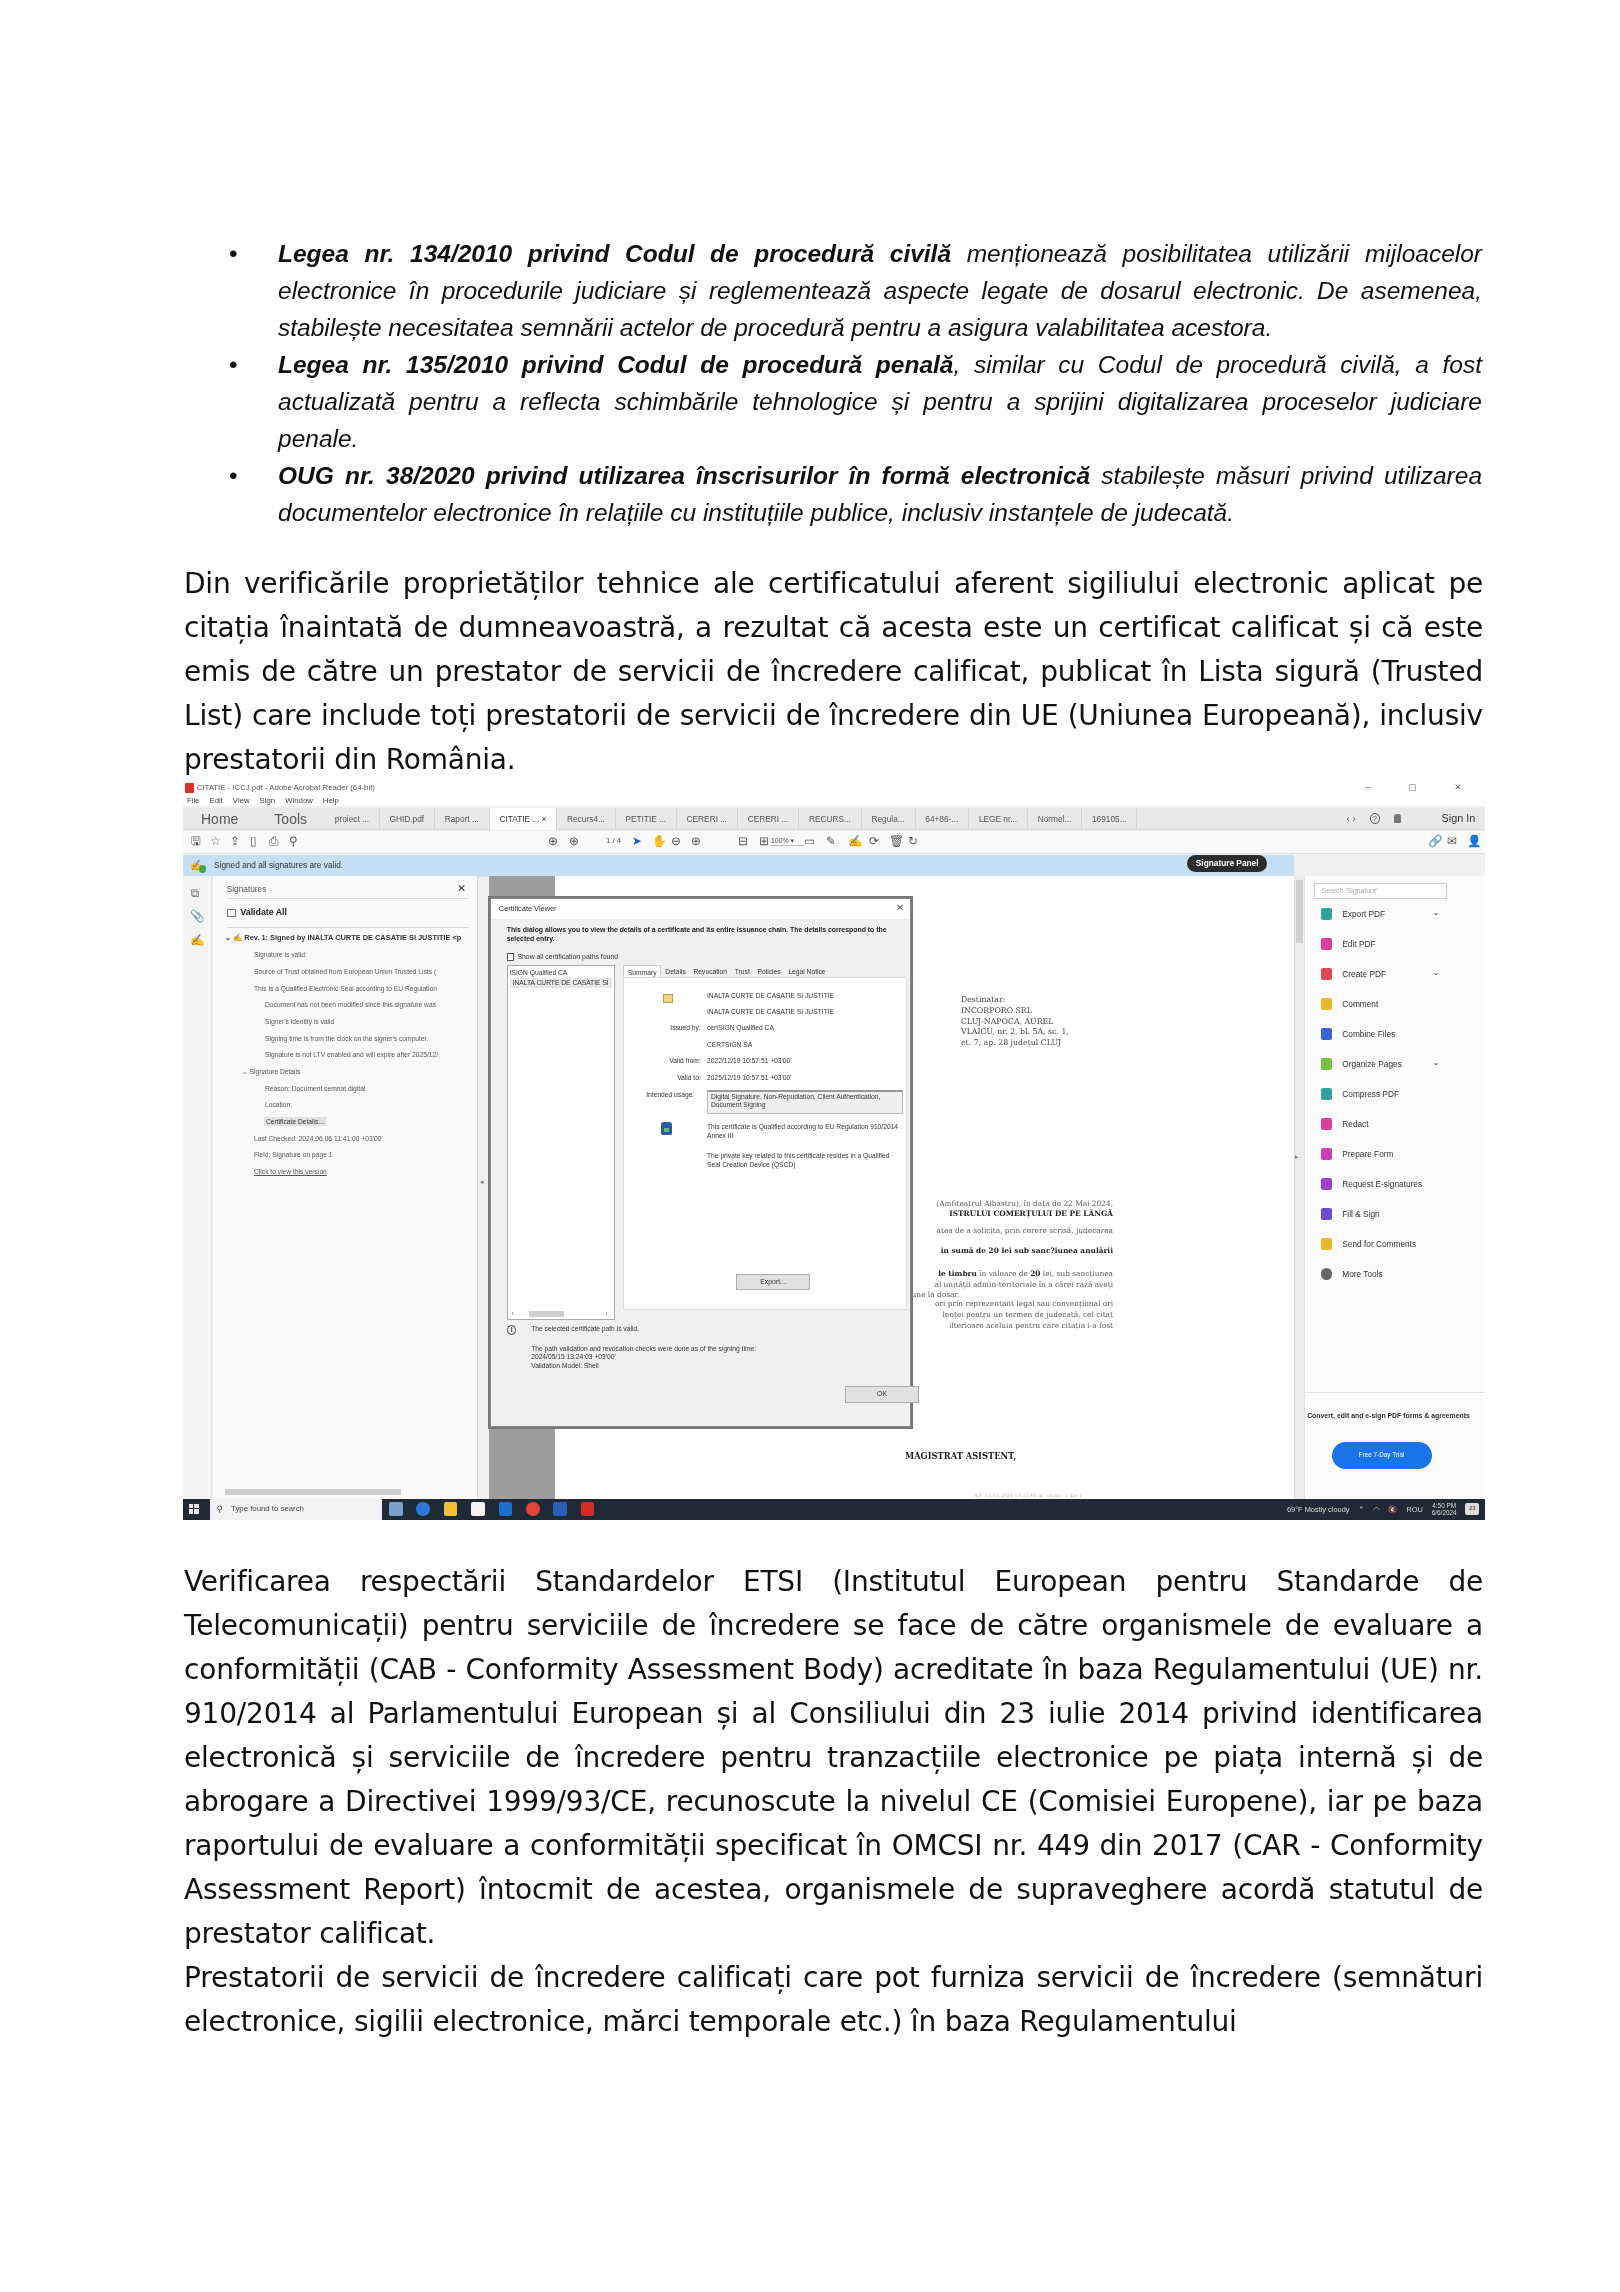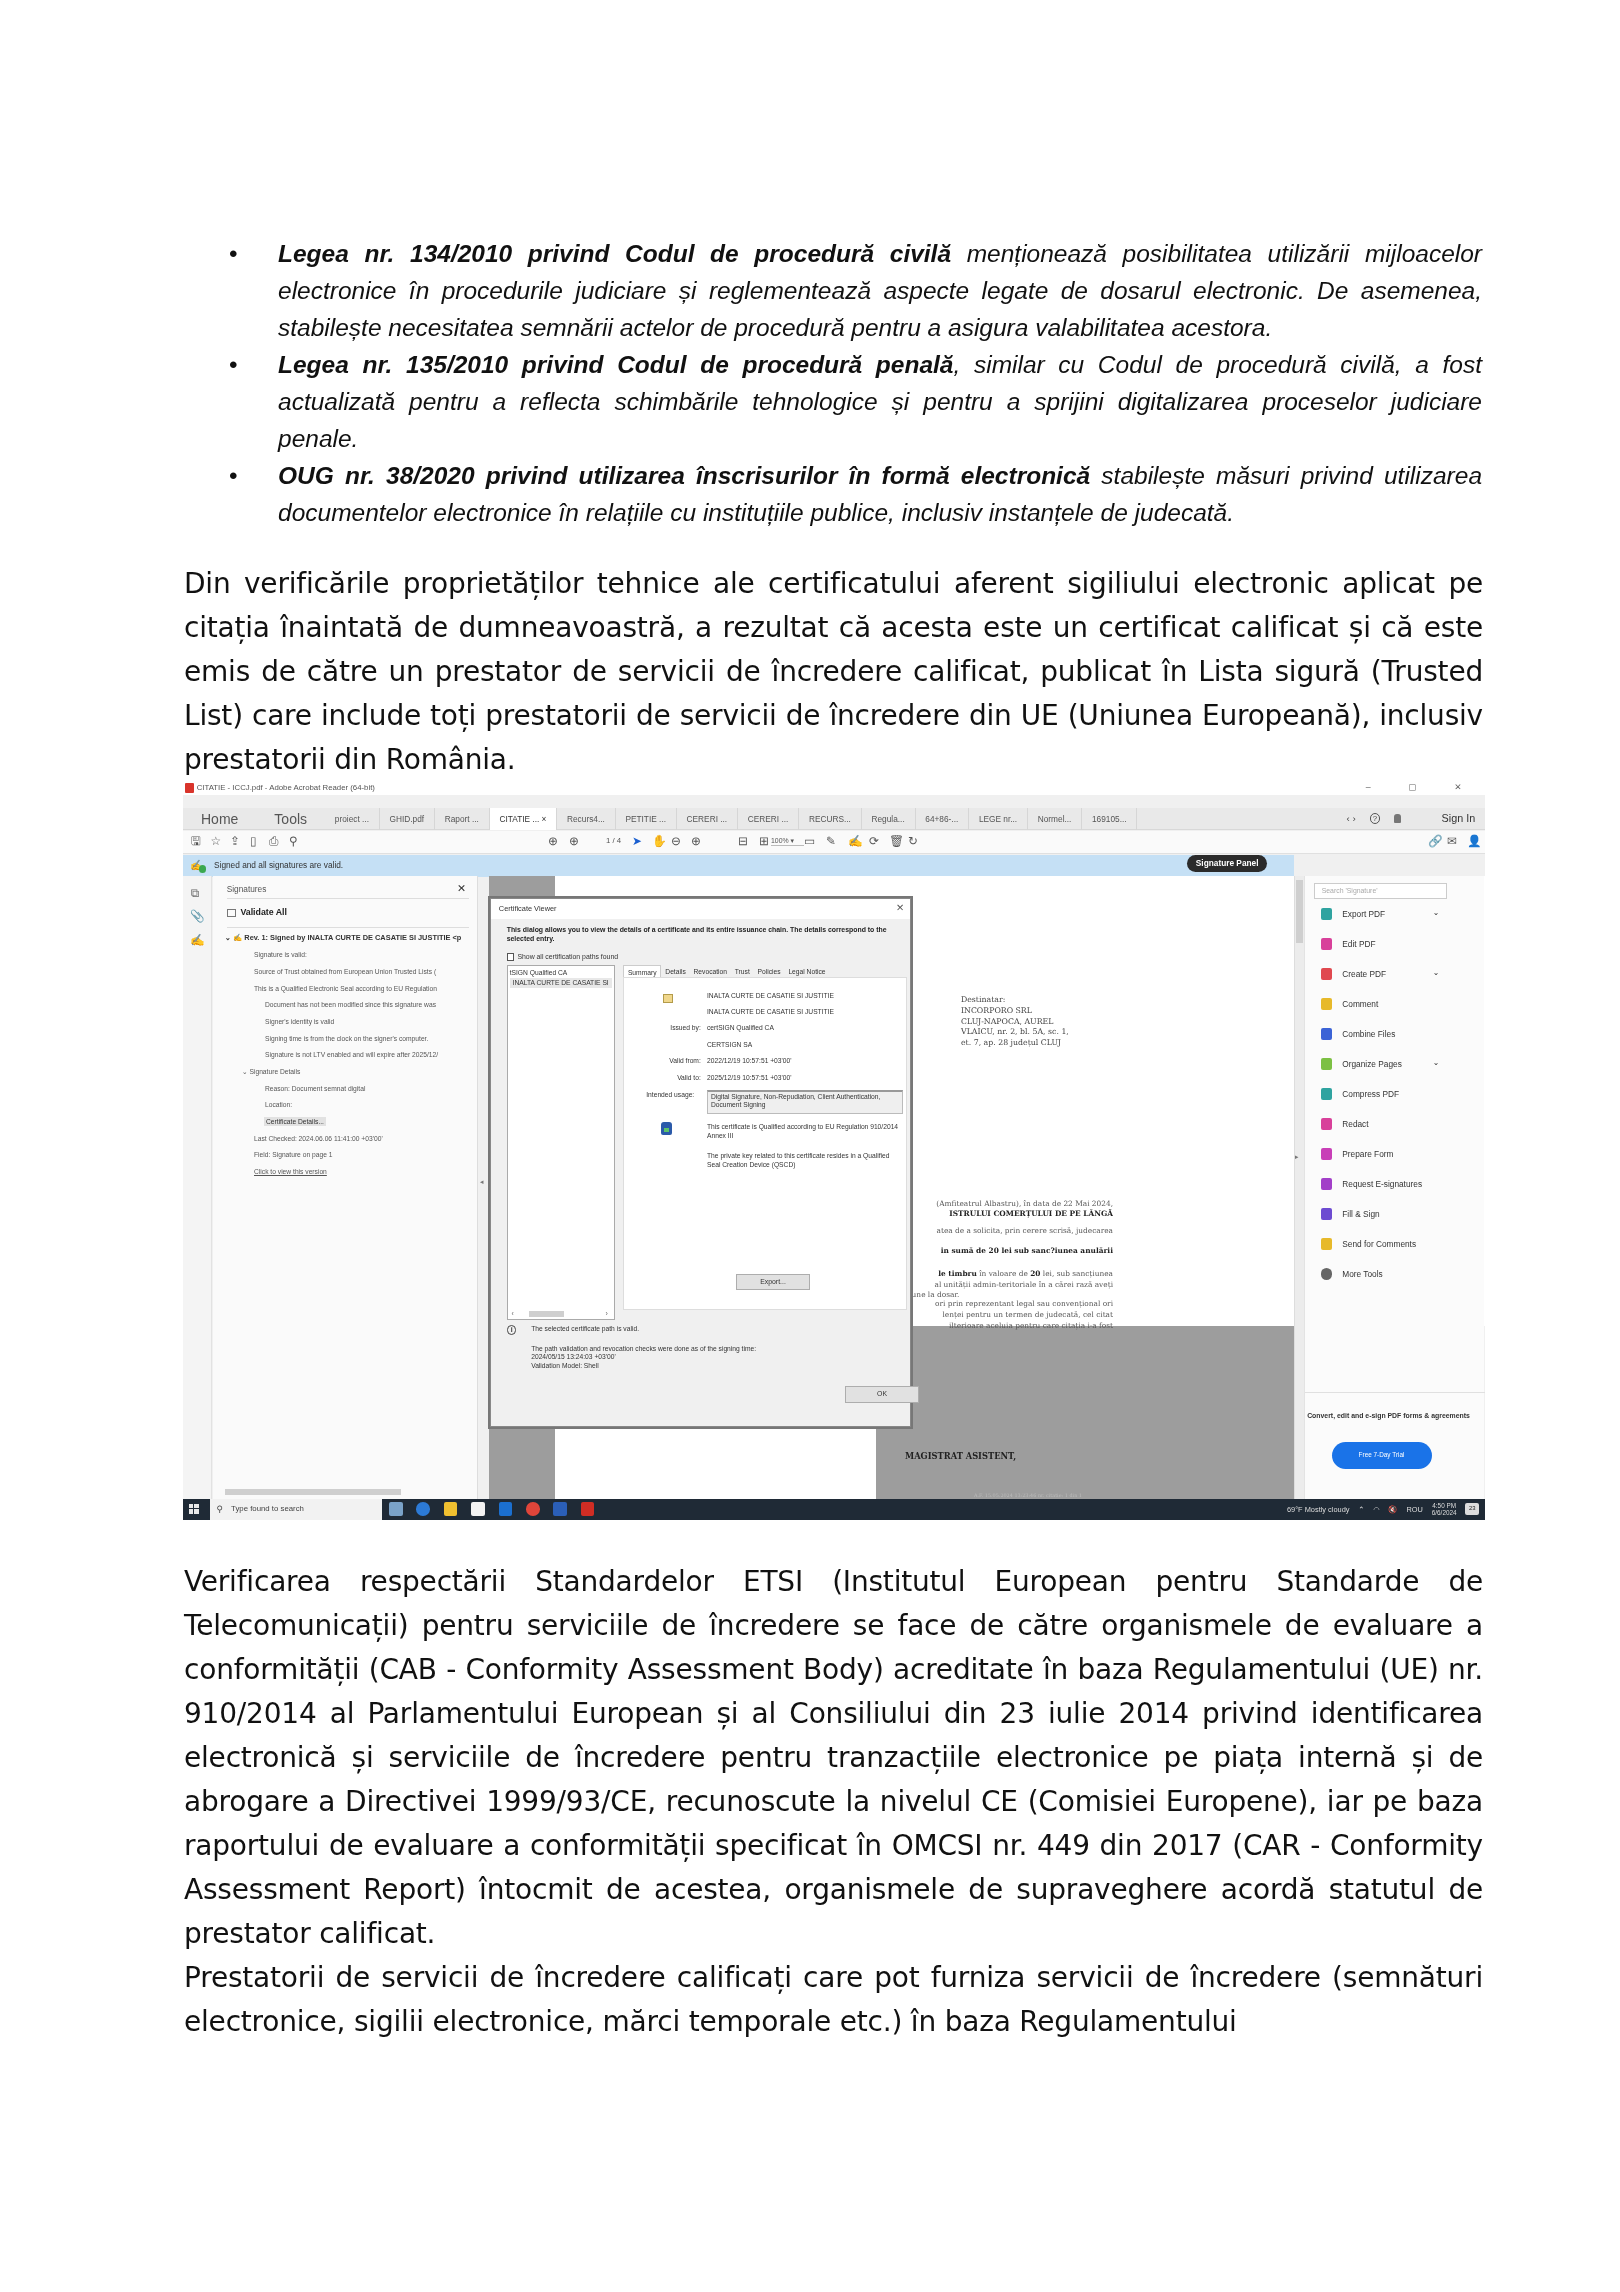--- a/index.html
+++ b/index.html
@@ -50,21 +50,21 @@
   .sigpane .line2 { position:absolute; left:13.7px; top:51px; width:242px; border-top:1px solid #ddd; }
   .sigpane .rev { position:absolute; left:11.8px; top:57px; font-size:7.4px; font-weight:bold; color:#333; white-space:nowrap; }
   .sigpane .item { position:absolute; white-space:nowrap; color:#555; font-size:6.7px; }
   .sigpane .certbtn { background:#e2e2e2; padding:1px 2px; color:#333; }
   .sigpane .link { text-decoration:underline; }
   .sigpane .hscroll { position:absolute; left:3.9px; top:612px; width:257px; height:7.8px; }
   .sigpane .hscroll .thumb { position:absolute; left:7.8px; top:1px; width:176px; height:5.9px; background:#cfcfcf; }
   .collapse-l { position:absolute; left:297px; top:397px; font-size:6.9px; color:#777; }
 
   .docarea { position:absolute; left:306px; top:95px; width:870px; height:623px; background:#9d9d9d; }
-  .page { position:absolute; left:387px; top:0; width:627px; height:450px; background:#fff; font-family:"DejaVu Serif", serif; color:#333; }
+  .page { position:absolute; left:387px; top:0; width:627px; height:623px; background:#fff; font-family:"DejaVu Serif", serif; color:#333; }
   .page .dest { position:absolute; left:85px; top:119px; font-size:7.8px; line-height:10.8px; color:#444; }
   .page .txt { position:absolute; left:0; width:237px; font-size:7.4px; line-height:10.3px; text-align:right; color:#555; white-space:nowrap; overflow:hidden; }
   .page .txt b { color:#222; }
   .page .mag { position:absolute; left:29px; top:575px; font-size:8.3px; font-weight:bold; color:#222; }
   .page .foot { position:absolute; left:98px; top:616px; font-size:4.9px; color:#bbb; }
   .vscroll { position:absolute; left:1111px; top:95px; width:9.8px; height:623px; background:#ececec; border-left:1px solid #ddd; }
   .vscroll .thumb { position:absolute; left:1px; top:3.9px; width:6.9px; height:63px; background:#cfcfcf; }
   .collapse-r { position:absolute; left:1112px; top:372px; font-size:6.9px; color:#777; }
 
   .rightpane { position:absolute; left:1121px; top:95px; width:180px; height:623px; background:#fbfbfb; border-left:1px solid #e3e3e3; }
@@ -130,20 +130,28 @@
 <div class="para" id="p1">
   <p>Din verificările proprietăților tehnice ale certificatului aferent sigiliului electronic aplicat pe citația înaintată de dumneavoastră, a rezultat că acesta este un certificat calificat și că este emis de către un prestator de servicii de încredere calificat, publicat în Lista sigură (Trusted List) care include toți prestatorii de servicii de încredere din UE (Uniunea Europeană), inclusiv prestatorii din România.</p>
 </div>
 
 <div id="shot">
   <div class="titlebar">
     <span class="pdficon"></span>
     <span>CITATIE - ICCJ.pdf - Adobe Acrobat Reader (64-bit)</span>
     <span class="winctl">–  ▢  ✕</span>
   </div>
+  <div class="menubar">
+    <span>File</span>
+    <span>Edit</span>
+    <span>View</span>
+    <span>Sign</span>
+    <span>Window</span>
+    <span>Help</span>
+  </div>
   <div class="tabbar">
     <div class="tab home">Home</div>
     <div class="tab home">Tools</div>
     <div class="tab">proiect ...</div>
     <div class="tab">GHID.pdf</div>
     <div class="tab">Raport ...</div>
     <div class="tab active">CITATIE ...  ×</div>
     <div class="tab">Recurs4...</div>
     <div class="tab">PETITIE ...</div>
     <div class="tab">CERERI ...</div>

